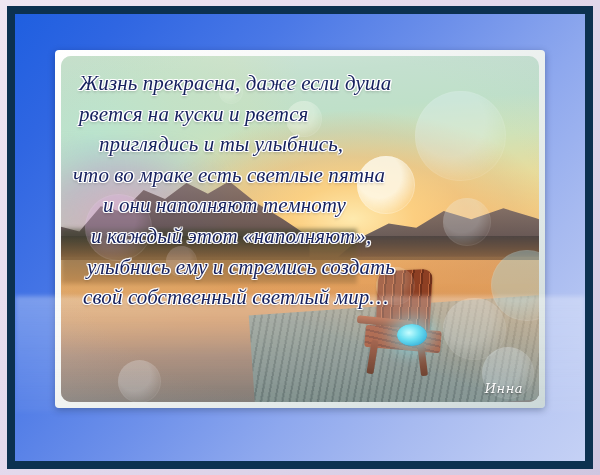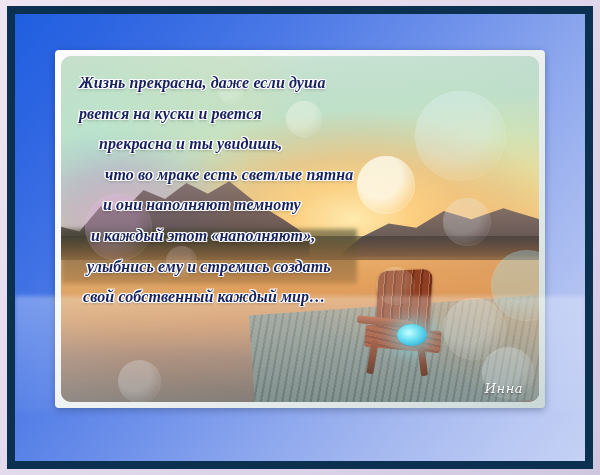--- a/index.html
+++ b/index.html
@@ -280,22 +280,22 @@
     position: absolute;
     left: 0; right: 0; top: 0; bottom: 0;
     padding: 12px 10px 0 12px;
     box-sizing: border-box;
     z-index: 6;
   }
   .line {
     color: #16215e;
     font-family: "Liberation Serif", serif;
     font-style: italic;
-    font-weight: 700;
-    font-size: 16px;
+    font-weight: 400;
+    font-size: 21px;
     line-height: 30.6px;
     white-space: nowrap;
     letter-spacing: 0.1px;
     text-shadow:
       -1px -1px 0 rgba(255,255,255,0.92),
        1px -1px 0 rgba(255,255,255,0.92),
       -1px  1px 0 rgba(255,255,255,0.92),
        1px  1px 0 rgba(255,255,255,0.92),
        0   -1.4px 0 rgba(255,255,255,0.80),
        0    1.4px 0 rgba(255,255,255,0.80),
@@ -377,26 +377,26 @@
             <div class="bokeh" style="left: 66%; top: 61%; width: 8%; padding-bottom: 8%; background: radial-gradient(circle at 38% 34%, rgb(255, 246, 226) 0%, rgb(255, 246, 226) 42%, rgba(255, 255, 255, 0.1) 78%, rgba(255, 255, 255, 0) 100%); opacity: 0.22; box-shadow: rgba(255, 255, 255, 0.3) 0px 0px 0px 1px inset; filter: blur(0.6px);"></div>
             <div class="bokeh" style="left: 33%; top: 7%; width: 5%; padding-bottom: 5%; background: radial-gradient(circle at 38% 34%, rgb(246, 255, 240) 0%, rgb(246, 255, 240) 42%, rgba(255, 255, 255, 0.1) 78%, rgba(255, 255, 255, 0) 100%); opacity: 0.22; box-shadow: rgba(255, 255, 255, 0.3) 0px 0px 0px 1px inset; filter: blur(0.6px);"></div>
             <div class="bokeh" style="left: 22%; top: 55%; width: 6.5%; padding-bottom: 6.5%; background: radial-gradient(circle at 38% 34%, rgb(255, 233, 246) 0%, rgb(255, 233, 246) 42%, rgba(255, 255, 255, 0.1) 78%, rgba(255, 255, 255, 0) 100%); opacity: 0.18; box-shadow: rgba(255, 255, 255, 0.3) 0px 0px 0px 1px inset; filter: blur(0.6px);"></div>
           </div>
 
         <div class="vignette"></div>
 
         <div class="quote">
           <div class="line" style="margin-left: 6px;">Жизнь прекрасна, даже если душа</div>
           <div class="line" style="margin-left: 6px;">рвется на куски и рвется</div>
-          <div class="line" style="margin-left: 26px;">прекрасна и ты увидишь,</div>
-          <div class="line" style="margin-left: 32px;">что во мраке есть светлые пятна</div>
+          <div class="line" style="margin-left: 26px;">приглядись и ты улыбнись,</div>
+          <div class="line" style="">что во мраке есть светлые пятна</div>
           <div class="line" style="margin-left: 30px;">и они наполняют темноту</div>
           <div class="line" style="margin-left: 18px;">и каждый этот «наполняют»,</div>
           <div class="line" style="margin-left: 14px;">улыбнись ему и стремись создать</div>
-          <div class="line" style="margin-left: 10px;">свой собственный каждый мир…</div>
+          <div class="line" style="margin-left: 10px;">свой собственный светлый мир…</div>
         </div>
 
         <div class="signature">Инна</div>
 
       </div>
     </div>
   </div>
 </div>
 
 </body></html>

